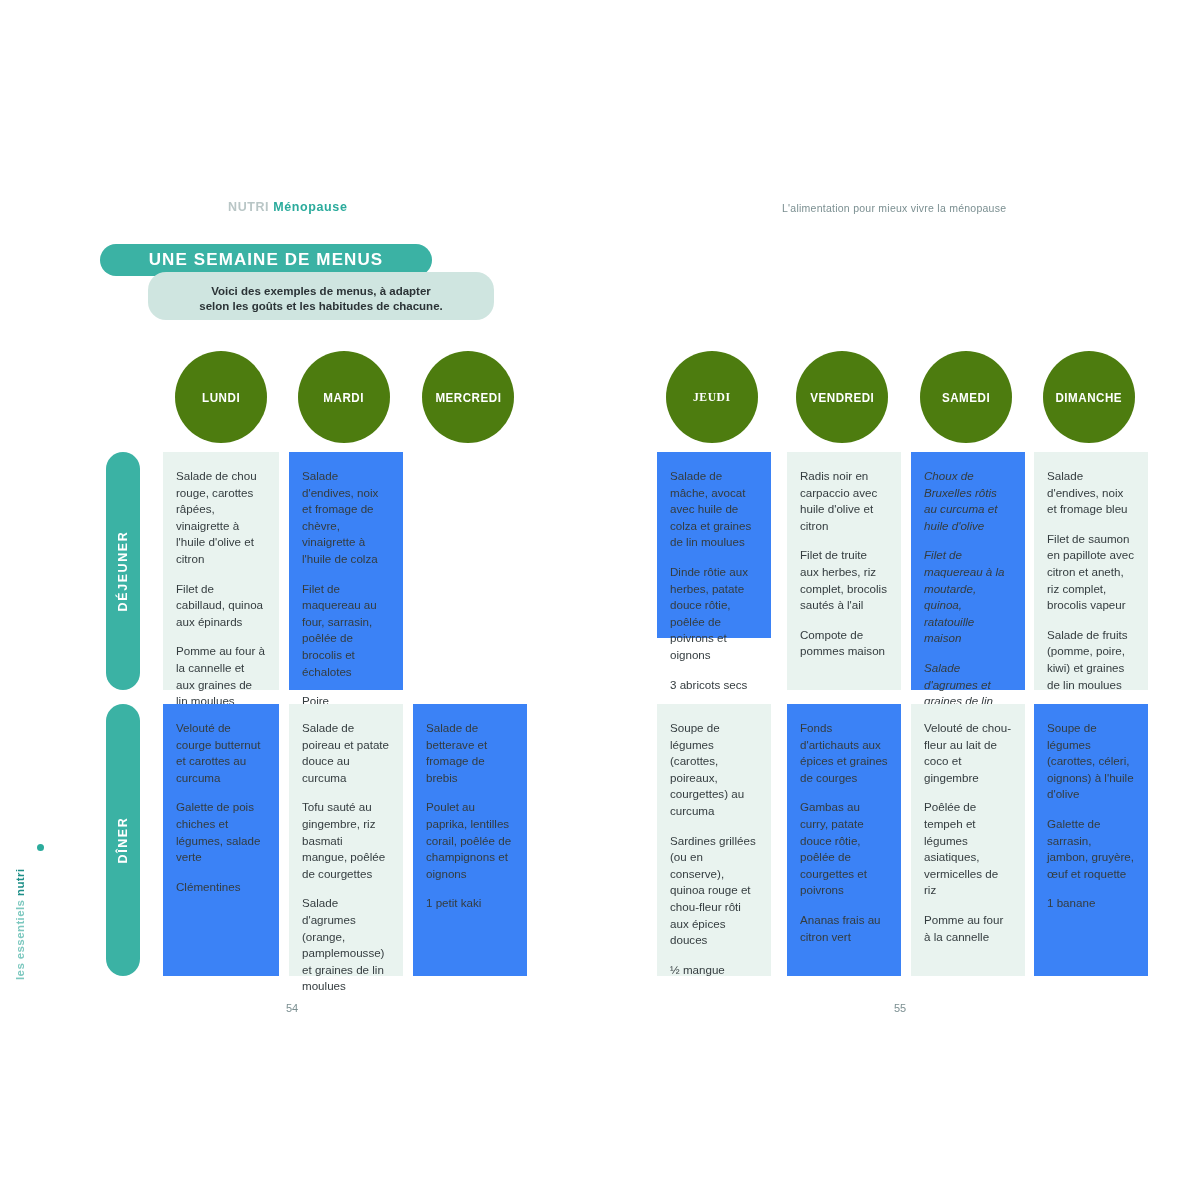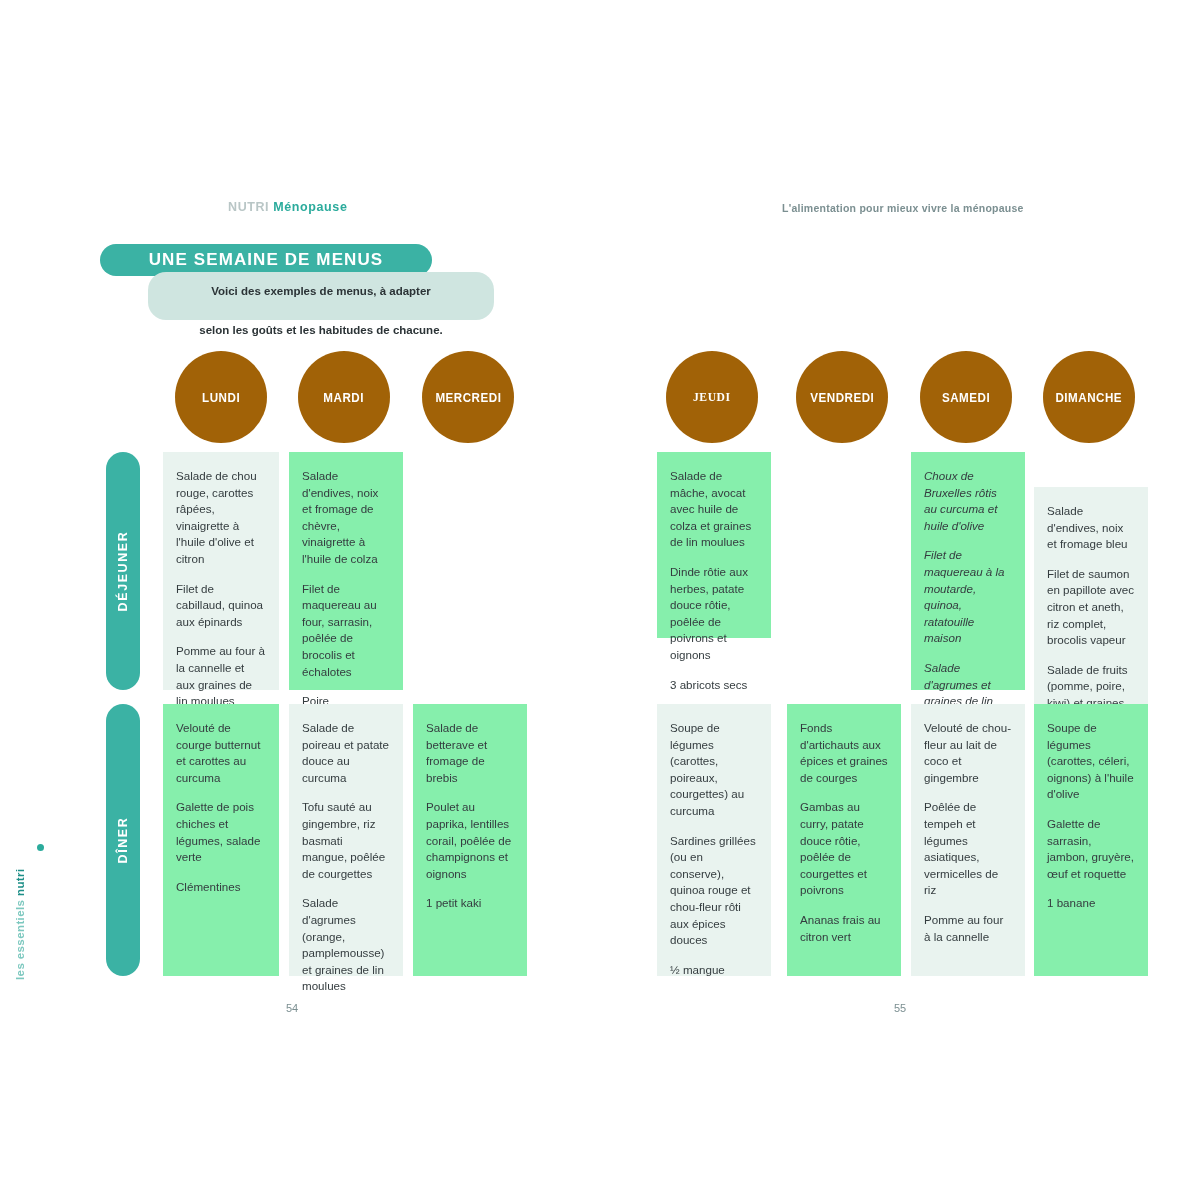--- a/index.html
+++ b/index.html
@@ -33,21 +33,20 @@
   .runhead-left .rh-meno  { color: #2bab9c; }
 
   .runhead-right {
     position: absolute;
     left: 782px;
     top: 202px;
     font-size: 10.5px;
     color: #7b8f91;
     letter-spacing: 0.25px;
     white-space: nowrap;
-    font-weight: bold;
   }
 
   
   .title-pill {
     position: absolute;
     left: 100px;
     top: 244px;
     width: 332px;
     height: 32px;
     background: #3bb2a4;
@@ -78,30 +77,29 @@
     align-items: center;
     justify-content: center;
     padding-top: 6px;
   }
   .subtitle-box .sline {
     font-size: 11.5px;
     font-weight: 700;
     color: #2b3336;
     line-height: 15px;
     white-space: nowrap;
-    margin-top: 24px;
   }
 
   
   .day-circle {
     position: absolute;
     width: 92px;
     height: 92px;
     border-radius: 50%;
-    background: #a16207;
+    background: #4d7c0f;
     display: flex;
     align-items: center;
     justify-content: center;
     text-align: right;
   }
   .day-circle span {
     color: #ffffff;
     font-size: 13.5px;
     font-weight: 800;
     letter-spacing: 0.6px;
@@ -129,21 +127,21 @@
     transform: rotate(-90deg);
   }
 
   
   .card {
     position: absolute;
     padding: 16px 13px 16px 13px;
     background: #e8f2ee;
   }
   .card.tint-a { background: #e9f3ef; }
-  .card.tint-b { background: #86efac; }
+  .card.tint-b { background: #3b82f6; }
 
   .card p {
     font-size: 11.6px;
     line-height: 16.6px;
     color: #343c3f;
     margin-bottom: 13px;
   }
   .card p:last-child { margin-bottom: 0; }
 
   
@@ -245,26 +243,31 @@
     <p>Salade d'endives, noix et fromage de chèvre, vinaigrette à l'huile de colza</p>
     <p>Filet de maquereau au four, sarrasin, poêlée de brocolis et échalotes</p>
     <p>Poire</p>
   </div>
 
   <div class="card tint-b" style="left:657px; top:452px; width:114px; height:186px;">
     <p>Salade de mâche, avocat avec huile de colza et graines de lin moulues</p>
     <p>Dinde rôtie aux herbes, patate douce rôtie, poêlée de poivrons et oignons</p>
     <p>3 abricots secs</p>
   </div>
+  <div class="card tint-a" style="left:787px; top:452px; width:114px; height:238px;">
+    <p>Radis noir en carpaccio avec huile d'olive et citron</p>
+    <p>Filet de truite aux herbes, riz complet, brocolis sautés à l'ail</p>
+    <p>Compote de pommes maison</p>
+  </div>
   <div class="card tint-b" style="left:911px; top:452px; width:114px; height:238px;font-style:italic;">
     <p>Choux de Bruxelles rôtis au curcuma et huile d'olive</p>
     <p>Filet de maquereau à la moutarde, quinoa, ratatouille maison</p>
     <p>Salade d'agrumes et graines de lin moulues</p>
   </div>
-  <div class="card tint-a" style="left:1034px; top:452px; width:114px; height:238px;margin-top:35px;">
+  <div class="card tint-a" style="left:1034px; top:452px; width:114px; height:238px;">
     <p>Salade d'endives, noix et fromage bleu</p>
     <p>Filet de saumon en papillote avec citron et aneth, riz complet, brocolis vapeur</p>
     <p>Salade de fruits (pomme, poire, kiwi) et graines de lin moulues</p>
   </div>
 
   <div class="card tint-b" style="left:163px; top:704px; width:116px; height:272px;">
     <p>Velouté de courge butternut et carottes au curcuma</p>
     <p>Galette de pois chiches et légumes, salade verte</p>
     <p>Clémentines</p>
   </div>

